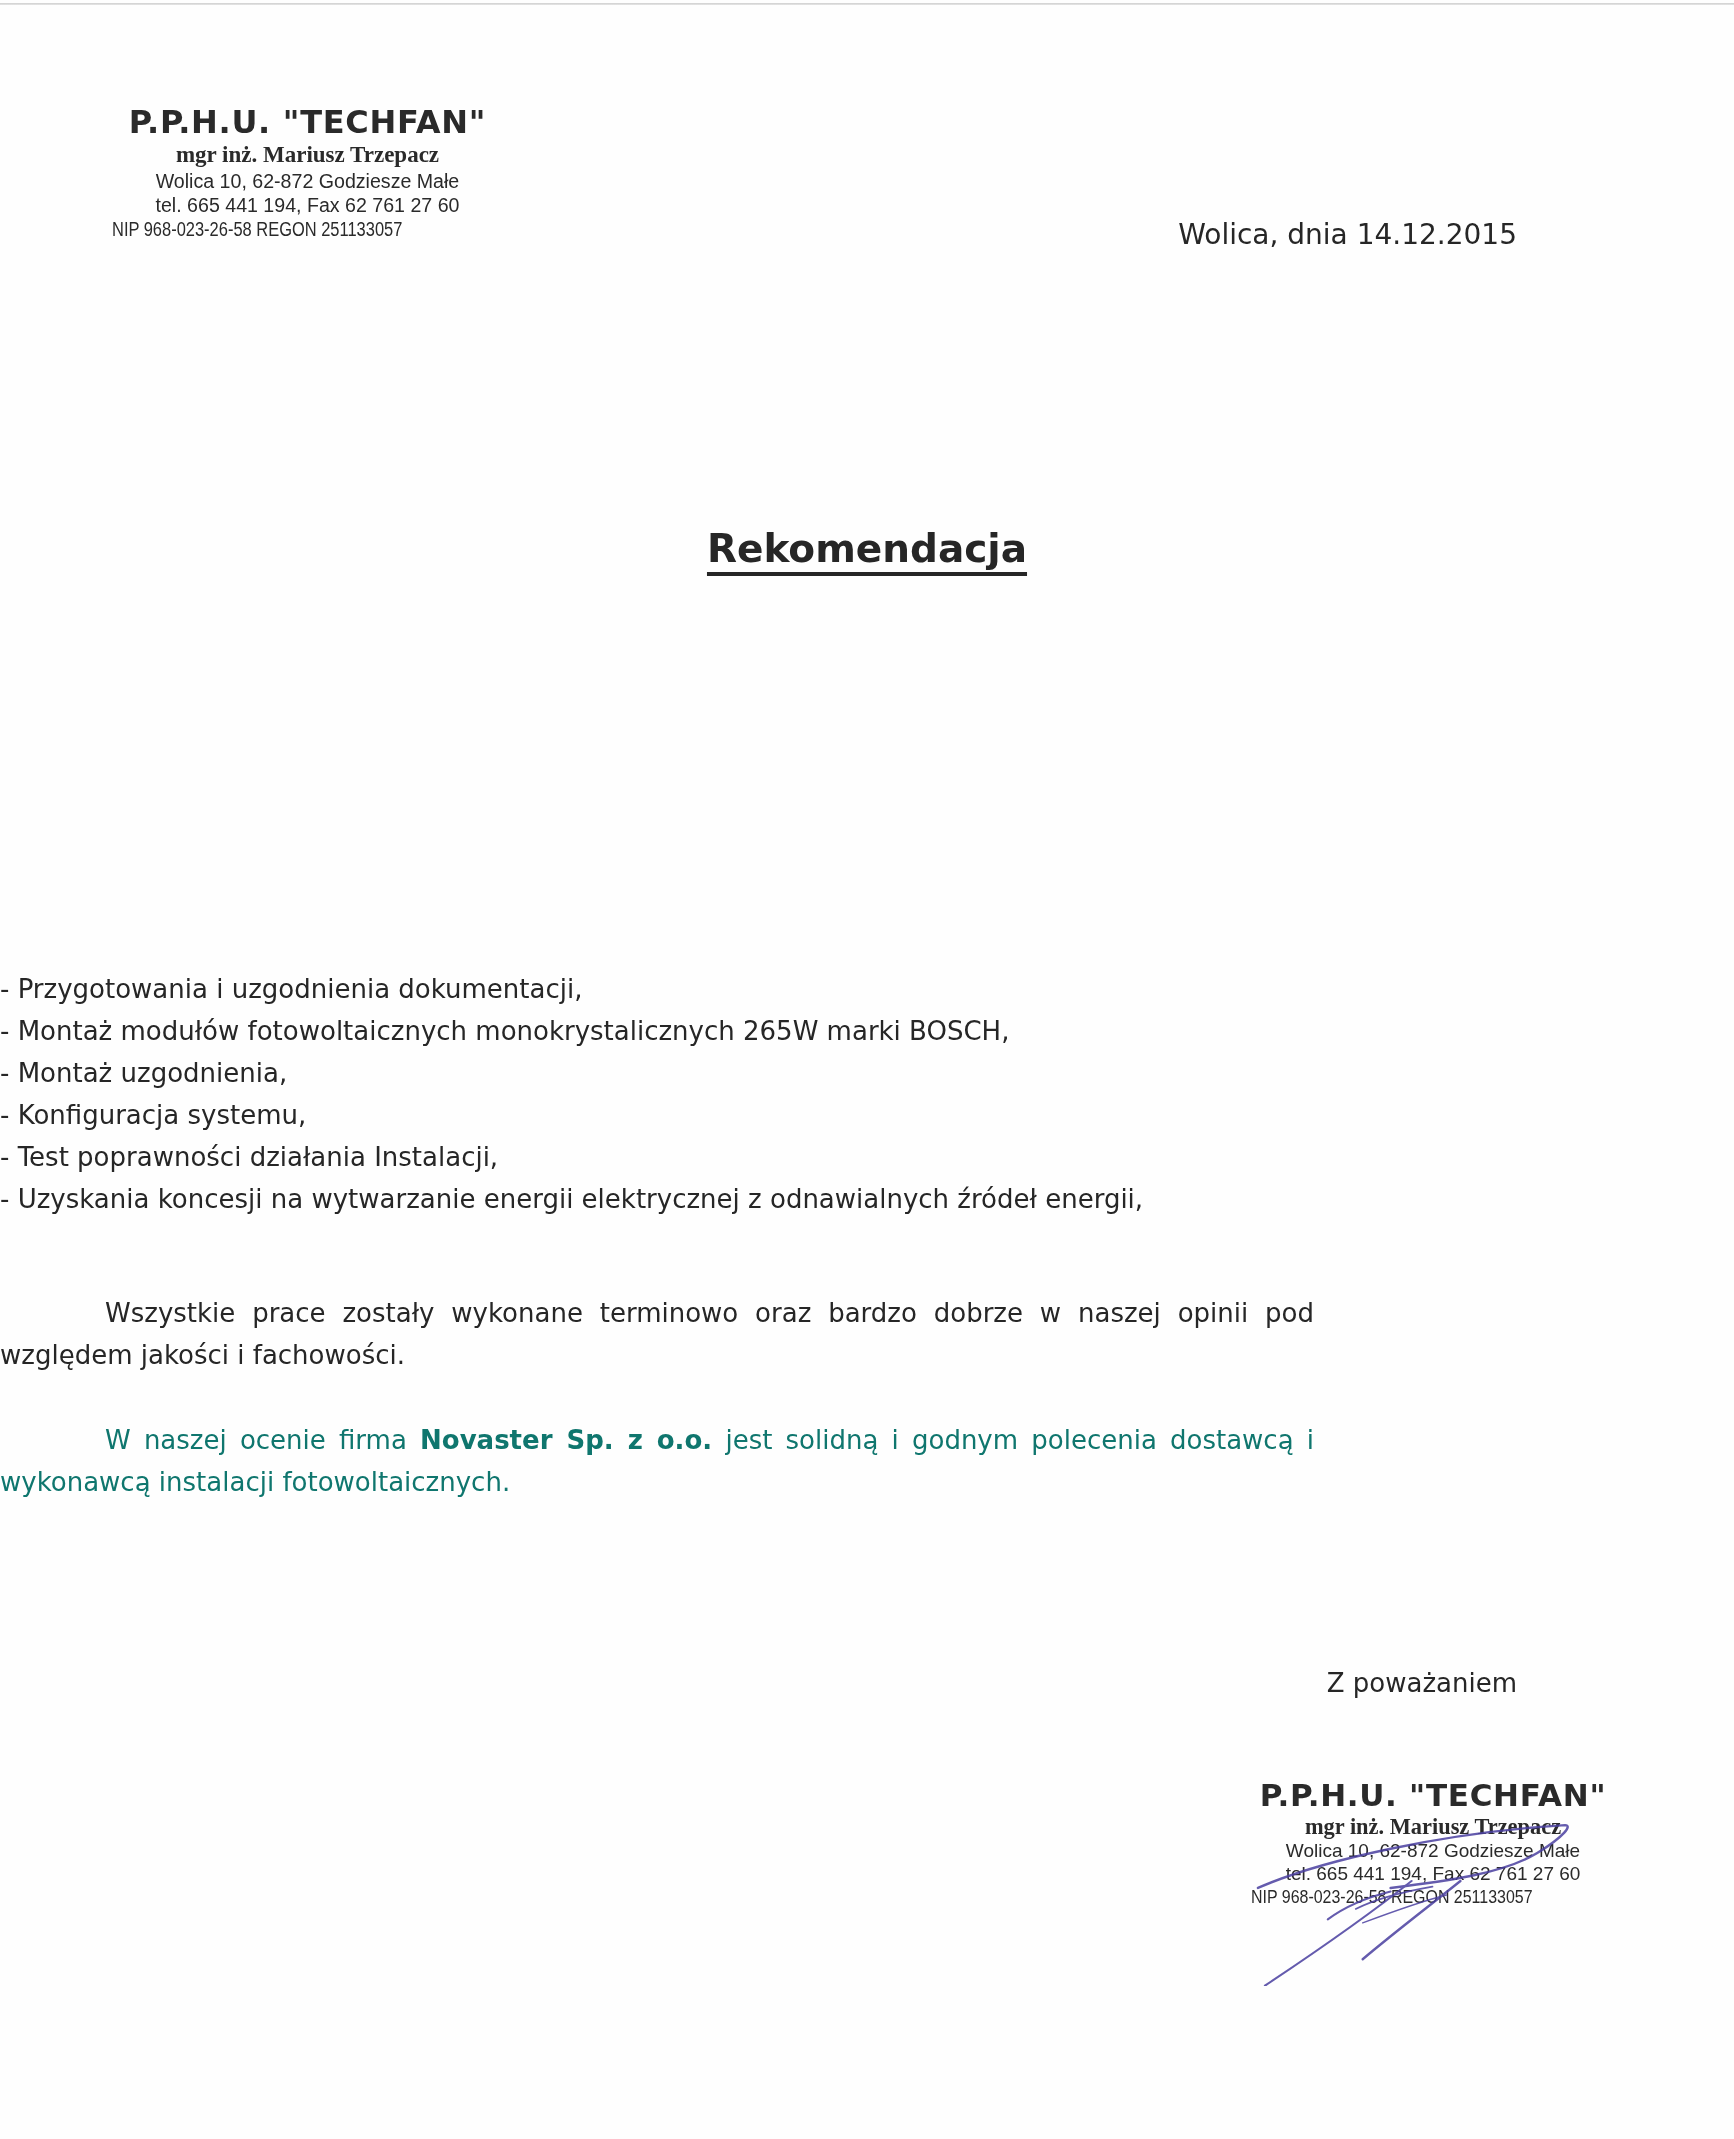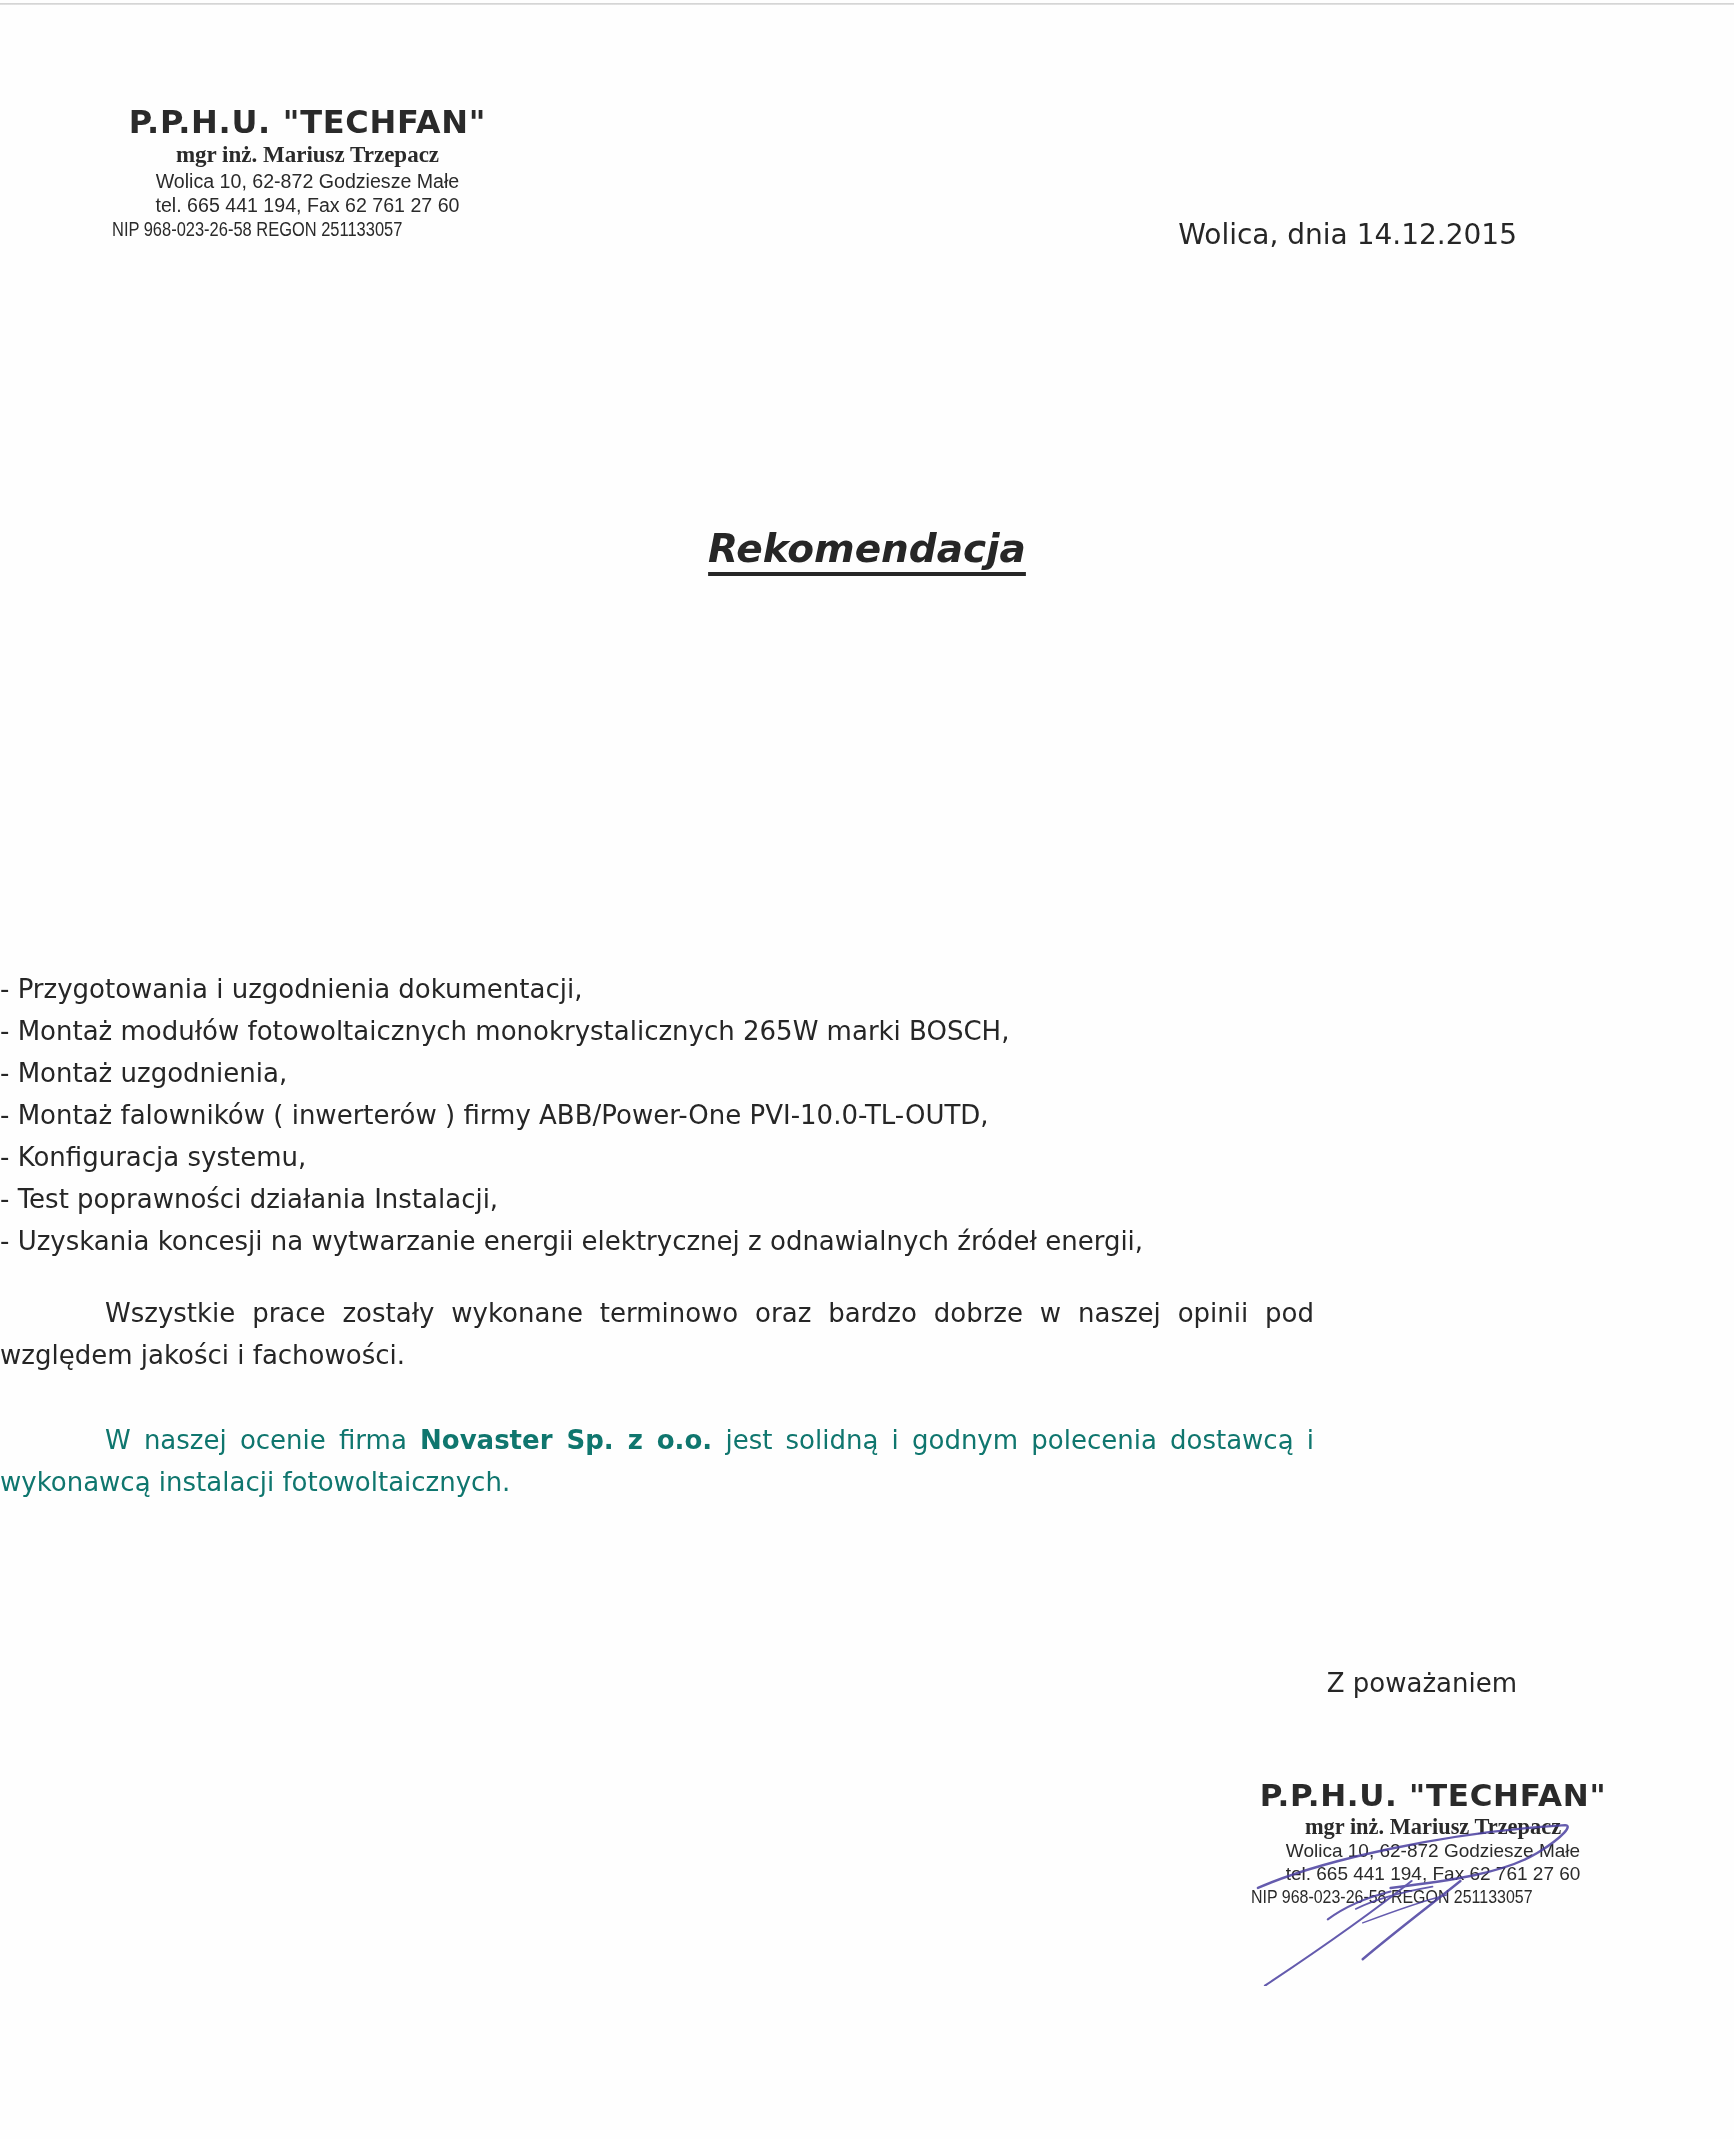--- a/index.html
+++ b/index.html
@@ -20,21 +20,21 @@
   #stamp-top .ids { font-size: 19.6px; line-height: 25px; text-align: left; margin-left: 0px; transform: scaleX(0.84); }
 
   #stamp-bottom { left: 1251px; top: 1776px; width: 364px; }
   #stamp-bottom .company { font-size: 31px; line-height: 38px; }
   #stamp-bottom .owner { font-size: 22.4px; line-height: 25px; }
   #stamp-bottom .addr, #stamp-bottom .tel { font-size: 19px; line-height: 23px; }
   #stamp-bottom .ids { font-size: 19px; line-height: 24.5px; text-align: left; transform: scaleX(0.84); }
 
   .date { position: absolute; right: 217px; top: 215px; font-family: "DejaVu Sans", sans-serif; font-size: 28px; line-height: 39px; color: #262626; white-space: nowrap; }
 
-  .title { position: absolute; left: 0; width: 1734px; top: 526px; text-align: center; font-style: italic; }
+  .title { position: absolute; left: 0; width: 1734px; top: 526px; text-align: center; }
   .title span { font-family: "DejaVu Sans", sans-serif; font-weight: bold; font-size: 39px; color: #262626; text-decoration: underline; text-decoration-thickness: 3.5px; text-underline-offset: 9.8px; }
 
   .body { position: absolute; left: 203px; width: 1314px; font-family: "DejaVu Sans", sans-serif; font-size: 26px; line-height: 42px; color: #262626; }
   .para { position: absolute; left: 0; width: 1314px; text-align: justify; text-align-last: left; text-indent: 105px; margin: 0; }
   .para b { font-weight: bold; }
   #p1 { top: 692px; }
   #p2 { top: 821px; }
   #list { top: 968px; position: absolute; left: 0; width: 1314px; margin: 0; padding: 0; list-style: none; }
   #list li { white-space: nowrap; height: 42px; }
   #p3 { top: 1292px; }
@@ -63,21 +63,20 @@
   <div class="title">
     <span style="color: rgb(38, 38, 38);">Rekomendacja</span>
   </div>
 
 
 
   <ul class="body" id="list" style="color: rgb(38, 38, 38);">
     <li>- Przygotowania i uzgodnienia dokumentacji,</li>
     <li>- Montaż modułów fotowoltaicznych monokrystalicznych 265W marki BOSCH,</li>
     <li>- Montaż uzgodnienia,</li>
-    <li>- Montaż falowników ( inwerterów ) firmy ABB/Power-One PVI-10.0-TL-OUTD,</li>
     <li>- Konfiguracja systemu,</li>
     <li>- Test poprawności działania Instalacji,</li>
     <li>- Uzyskania koncesji na wytwarzanie energii elektrycznej z odnawialnych źródeł energii,</li>
   </ul>
 
   <p class="para body" id="p3" style="color: rgb(38, 38, 38);"><span>Wszystkie prace zostały wykonane terminowo oraz bardzo dobrze w naszej opinii pod względem jakości i fachowości.</span></p>
 
   <p class="para body" id="p4" style="color: #0f766e;"><span>W naszej ocenie firma </span><b>Novaster Sp. z o.o.</b><span> jest solidną i godnym polecenia dostawcą i wykonawcą instalacji fotowoltaicznych.</span></p>
 
   <div class="closing" style="color: rgb(38, 38, 38); text-align: center;">Z poważaniem</div>

